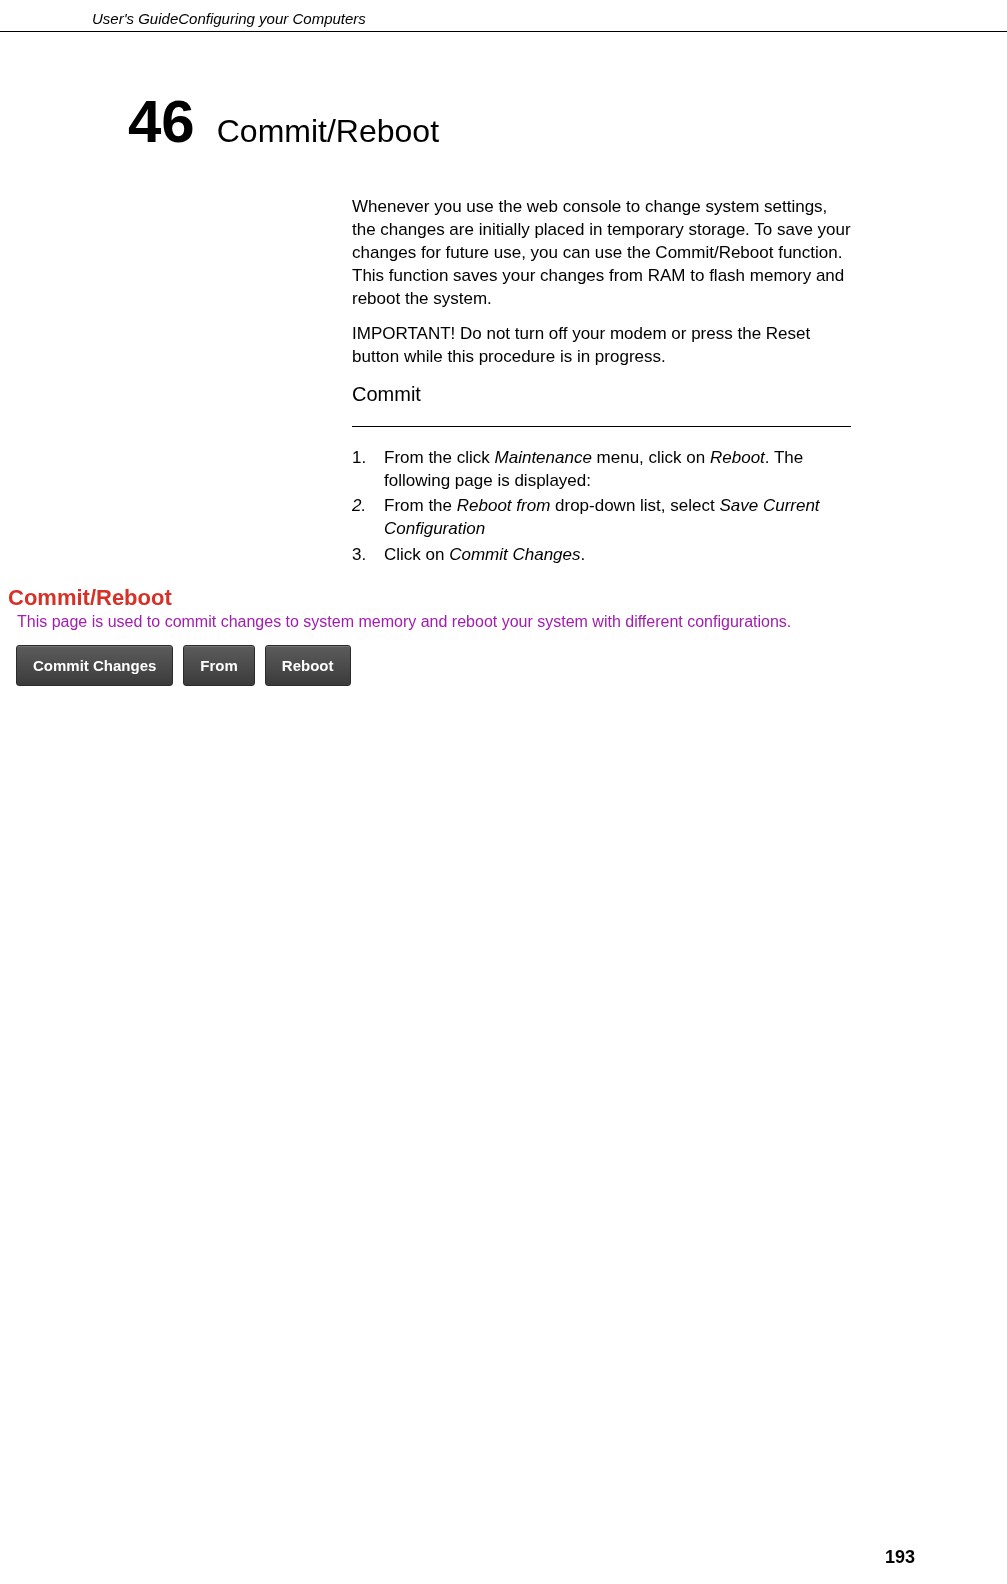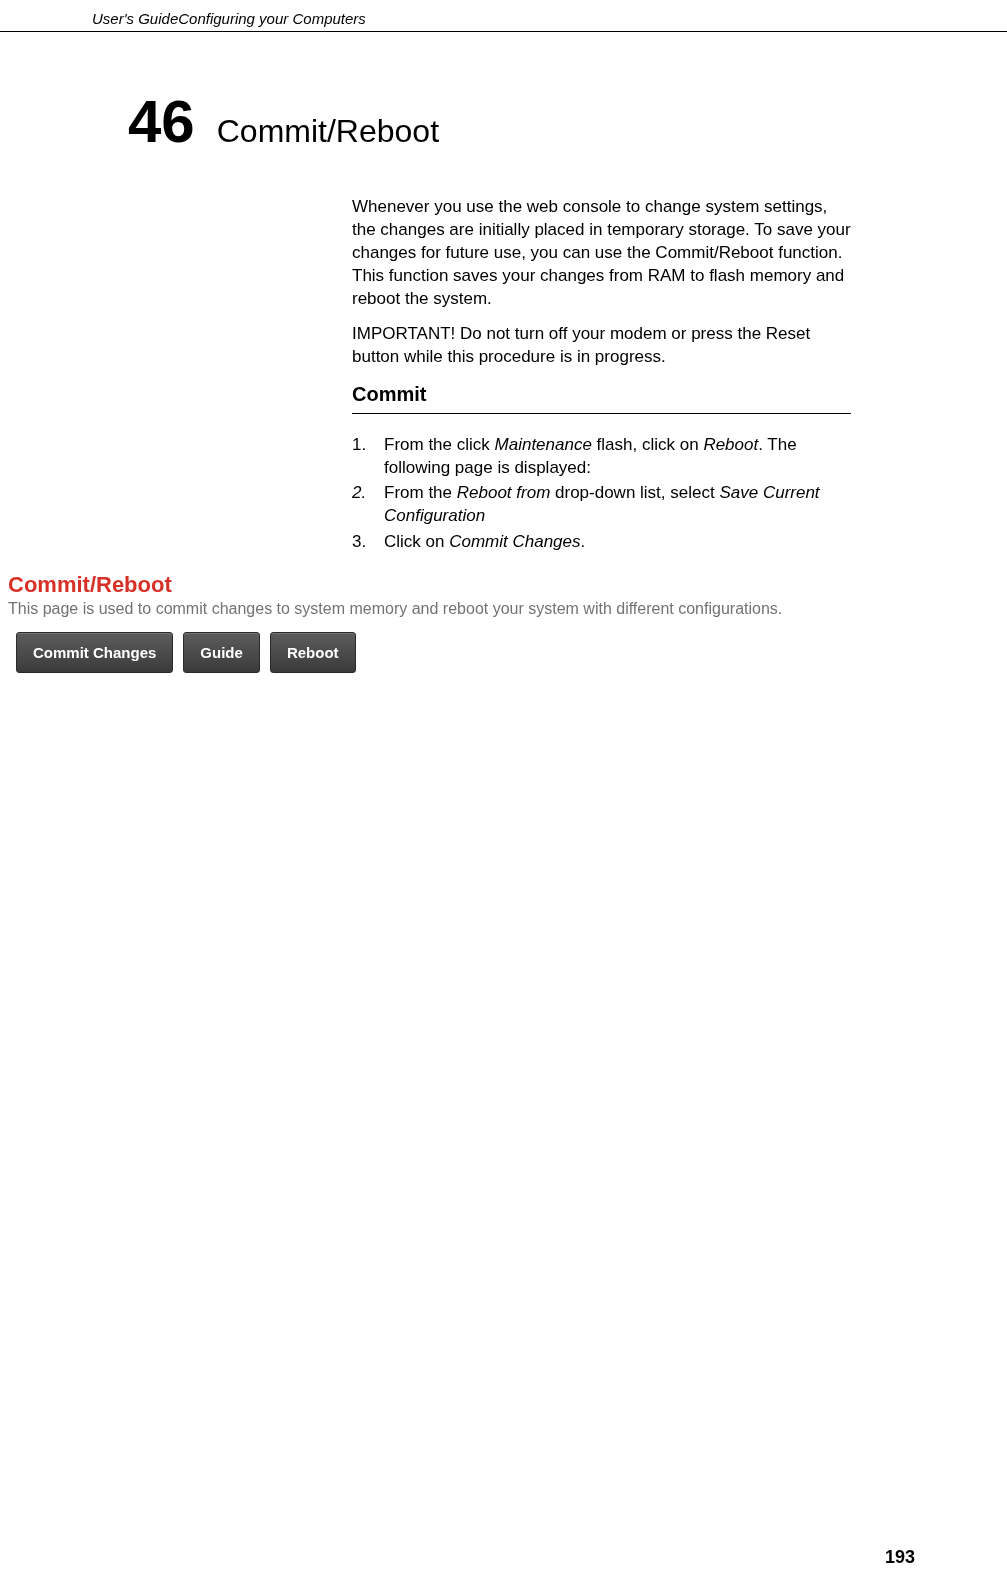--- a/index.html
+++ b/index.html
@@ -49,23 +49,23 @@
       margin-left: 352px;
       margin-right: 156px;
       font-size: 17px;
       line-height: 1.35;
     }
     .paragraph {
       margin-bottom: 12px;
     }
     .section-heading {
       font-size: 20px;
-      font-weight: bold;
+      font-weight: normal;
       border-bottom: 1.5px solid #000;
-      padding-bottom: 5px;
+      padding-bottom: 18px;
       margin-bottom: 20px;
       margin-top: 6px;
     }
     .ordered-list {
       list-style: none;
       counter-reset: item;
     }
     .list-item {
       display: flex;
       margin-bottom: 3px;
@@ -90,24 +90,25 @@
       width: 990px;
     }
     .screenshot-title {
       color: #d73027;
       font-size: 22px;
       font-weight: bold;
       font-family: Arial, sans-serif;
       margin-left: 0;
     }
     .screenshot-desc {
-      color: #737373;
+      color: #a21caf;
       font-size: 16px;
       margin-top: 2px;
       margin-bottom: 14px;
+      margin-left: 9px;
     }
     .form-panel {
       background: #f0f0f0;
       border: 1px solid #d8d8d8;
       width: 982px;
       padding: 0;
     }
     .form-row {
       display: flex;
       align-items: center;
@@ -184,36 +185,36 @@
   <span class="chapter-title">Commit/Reboot</span>
 </div>
 
 <div class="content-block">
   <p class="paragraph">Whenever you use the web console to change system settings, the changes are initially placed in temporary storage. To save your changes for future use, you can use the Commit/Reboot function. This function saves your changes from RAM to flash memory and reboot the system.</p>
   <p class="paragraph">IMPORTANT! Do not turn off your modem or press the Reset button while this procedure is in progress.</p>
   <h2 class="section-heading">Commit</h2>
   <ol class="ordered-list" id="steps-list">
       <li class="list-item">
         <span class="list-number">1.</span>
-        <span class="list-text"><span>From the click </span><span class="italic">Maintenance</span><span> flash, click on </span><span class="italic">Reboot</span><span>. The following page is displayed:</span></span>
+        <span class="list-text"><span>From the click </span><span class="italic">Maintenance</span><span> menu, click on </span><span class="italic">Reboot</span><span>. The following page is displayed:</span></span>
       </li>
       <li class="list-item">
         <span class="list-number list-number-italic">2.</span>
         <span class="list-text"><span>From the </span><span class="italic">Reboot from</span><span> drop-down list, select </span><span class="italic">Save Current Configuration</span></span>
       </li>
       <li class="list-item">
         <span class="list-number">3.</span>
         <span class="list-text"><span>Click on </span><span class="italic">Commit Changes</span><span>.</span></span>
       </li>
     </ol>
 </div>
 
 <div class="screenshot-container">
   <div class="screenshot-title">Commit/Reboot</div>
   <div class="screenshot-desc">This page is used to commit changes to system memory and reboot your system with different configurations.</div>
   <div class="button-row">
     <button class="ui-button">Commit Changes</button>
-    <button class="ui-button">Guide</button>
+    <button class="ui-button">From</button>
     <button class="ui-button">Reboot</button>
   </div>
 </div>
 
 <div class="page-number">193</div>
 
 </body></html>

